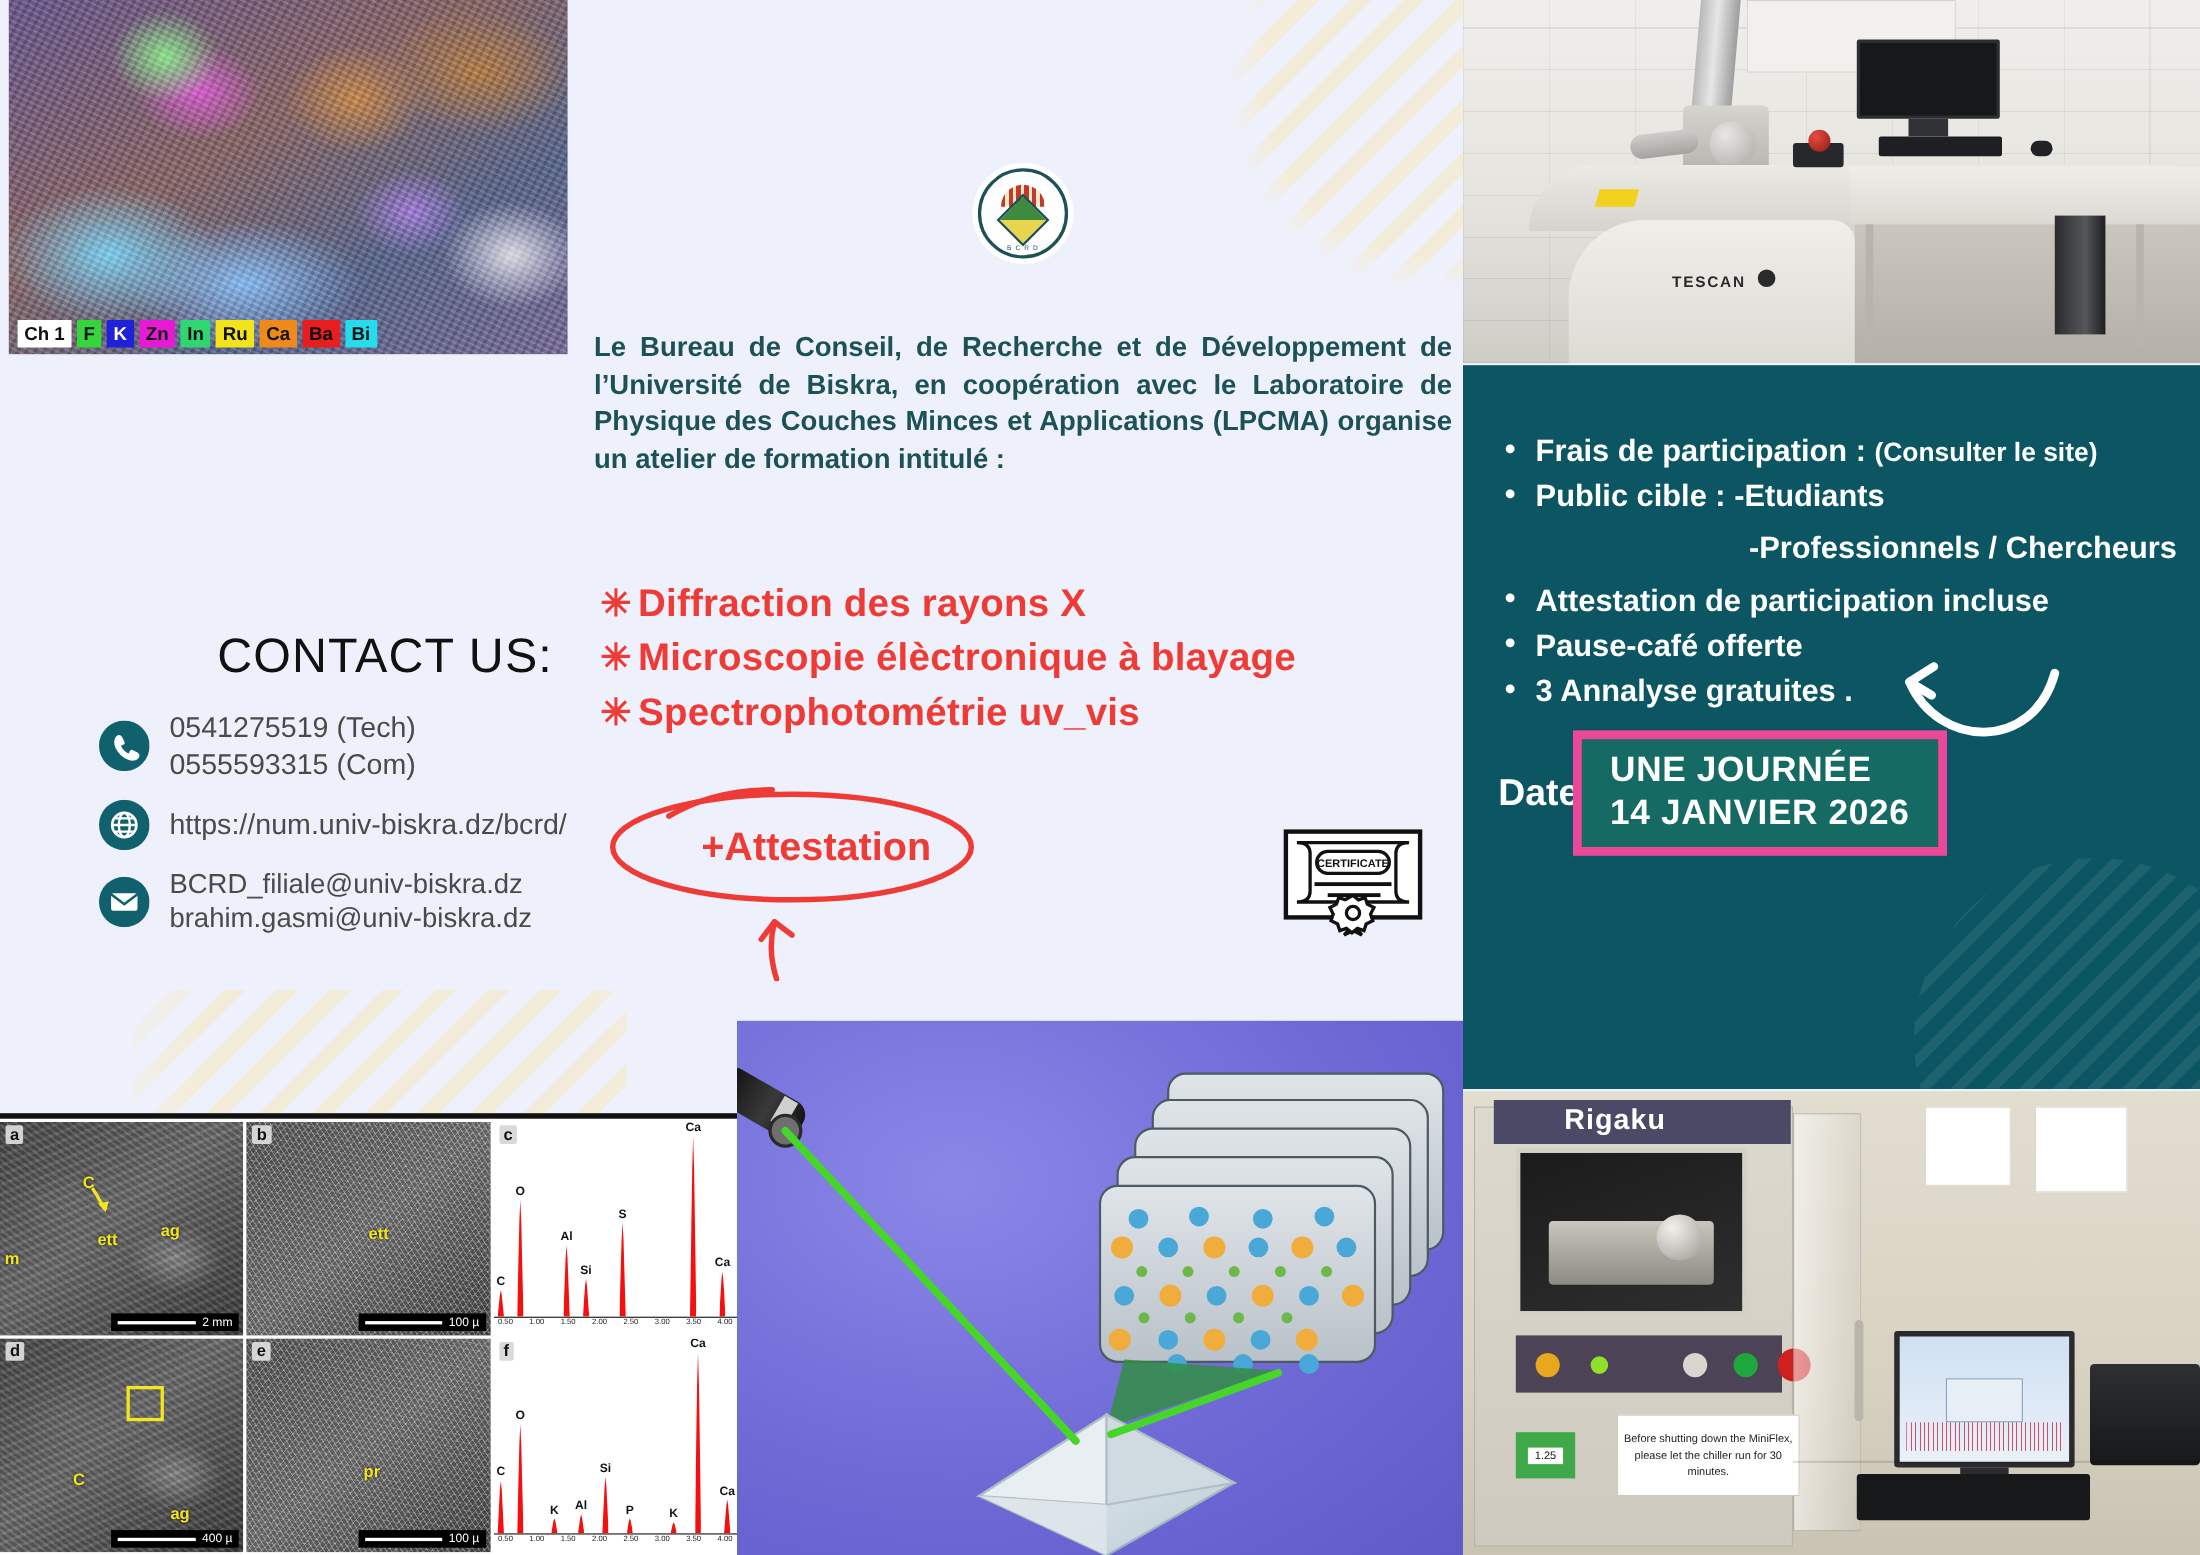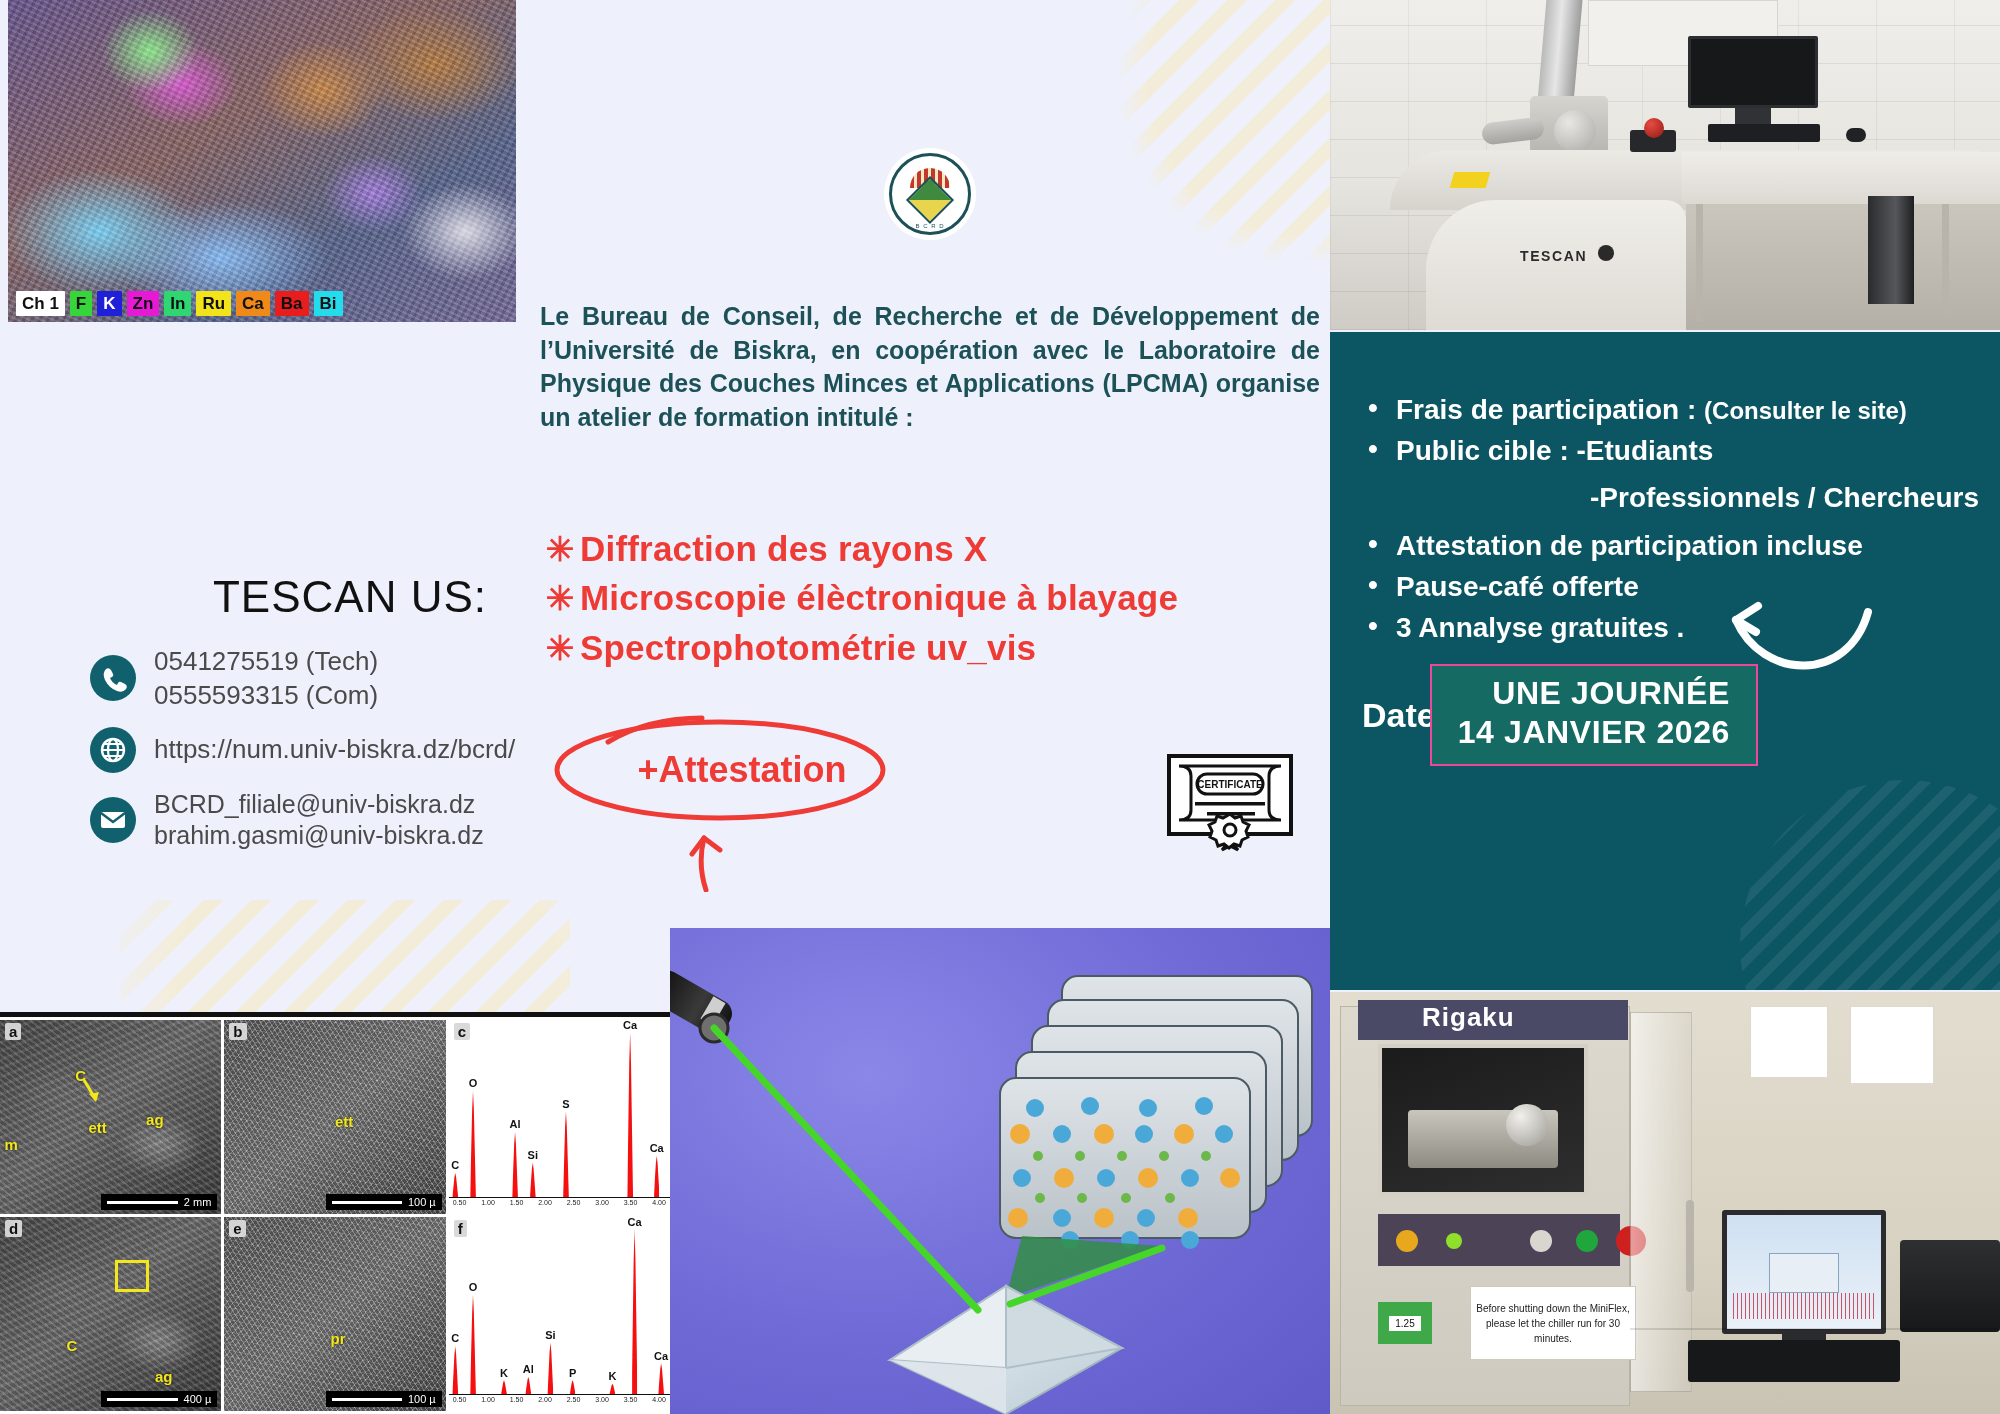--- a/index.html
+++ b/index.html
@@ -274,22 +274,22 @@
   }
   #panel-arrow { position: absolute; left: 392px; top: 256px; }
   #date-row {
     position: absolute; left: 32px; top: 332px;
     display: flex; align-items: center;
   }
   #date-label {
     color: #ffffff; font-size: 34px; font-weight: 700; margin-right: -6px;
   }
   #date-box {
-    border: 2px solid #ec4899; background: #156a63;
-    padding: 8px 26px 12px 26px; text-align: right;
+    border: 8px solid #ec4899; background: #156a63;
+    padding: 8px 26px 12px 26px; text-align: left;
   }
   #date-box div {
     color: #ffffff; font-size: 32px; font-weight: 700; line-height: 1.22;
     letter-spacing: .6px;
   }
 
   
   #sem-montage {
     position: absolute; left: 0px; top: 1012px; width: 670px; height: 402px;
     background: #fff; border-top: 5px solid #111; overflow: hidden;
@@ -531,21 +531,21 @@
     <rect x="32" y="22" width="66" height="20" rx="10" fill="none" stroke="#111" stroke-width="3"></rect>
     <text x="65" y="36" font-size="10" font-weight="bold" text-anchor="middle" font-family="Liberation Sans, sans-serif" fill="#111">CERTIFICATE</text>
     <rect x="30" y="50" width="70" height="3.5" fill="#111"></rect>
     <rect x="42" y="60" width="48" height="3.5" fill="#111"></rect>
     <path d="M65 88 l-8 10 8 -4 8 4 z" fill="#fff" stroke="#111" stroke-width="3"></path>
     <path d="M65 62 l5 4 6 -2 2 6 6 3 -3 6 2 6 -6 3 -2 6 -6 -2 -5 4 -5 -4 -6 2 -2 -6 -6 -3 2 -6 -3 -6 6 -3 2 -6 6 2 z" fill="#fff" stroke="#111" stroke-width="3"></path>
     <circle cx="65" cy="78" r="6" fill="none" stroke="#111" stroke-width="3"></circle>
   </svg>
 
   <div style="position:absolute;left:90px;top:572px;width:520px;">
-    <div style="text-align:center;font-size:44px;color:#111;letter-spacing:1px;margin-bottom:22px;">TESCAN US:</div>
+    <div style="text-align:center;font-size:44px;color:#111;letter-spacing:1px;margin-bottom:22px;">CONTACT US:</div>
 
     <div style="display:flex;align-items:center;gap:18px;margin-bottom:14px;">
       <svg width="46" height="46" viewBox="0 0 46 46">
         <circle cx="23" cy="23" r="23" fill="#10606e"></circle>
         <path d="M16 14 q3 -2 5 1 l2 4 q1 2 -1 3 l-2 1 q2 5 7 7 l1 -2 q1 -2 3 -1 l4 2 q3 2 1 5 -3 4 -9 2 -8 -3 -12 -11 -3 -7 1 -11 z" fill="#fff"></path>
       </svg>
       <div style="font-size:26px;color:#4a4a4a;line-height:1.32;">
         <div>0541275519   (Tech)</div>
         <div>0555593315 (Com)</div>
       </div>

